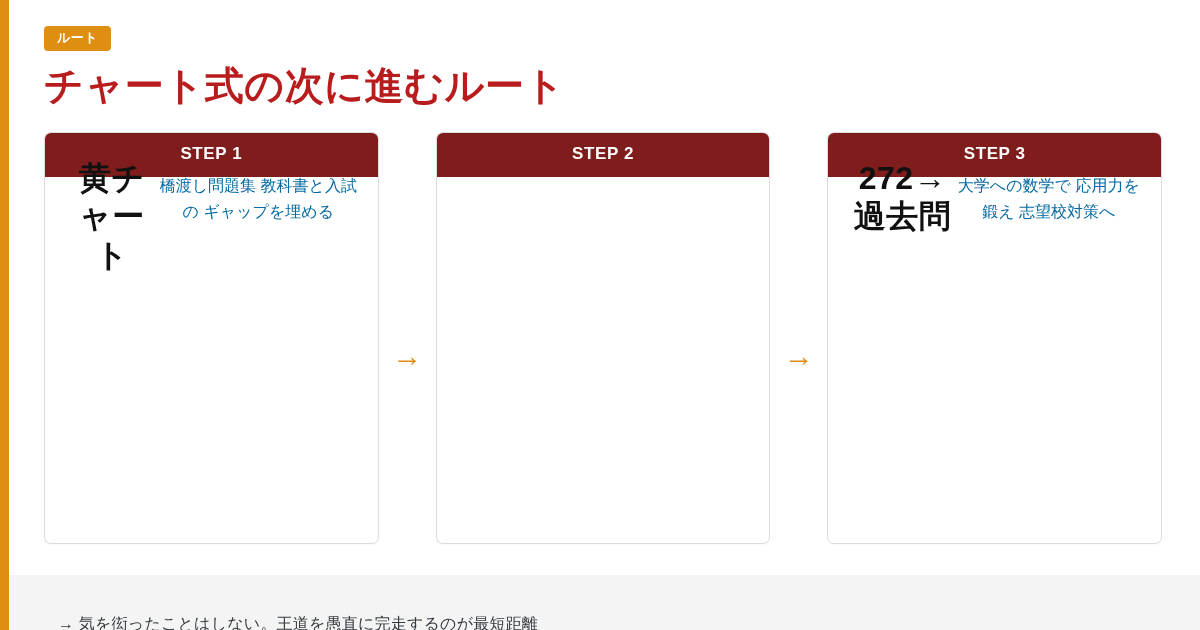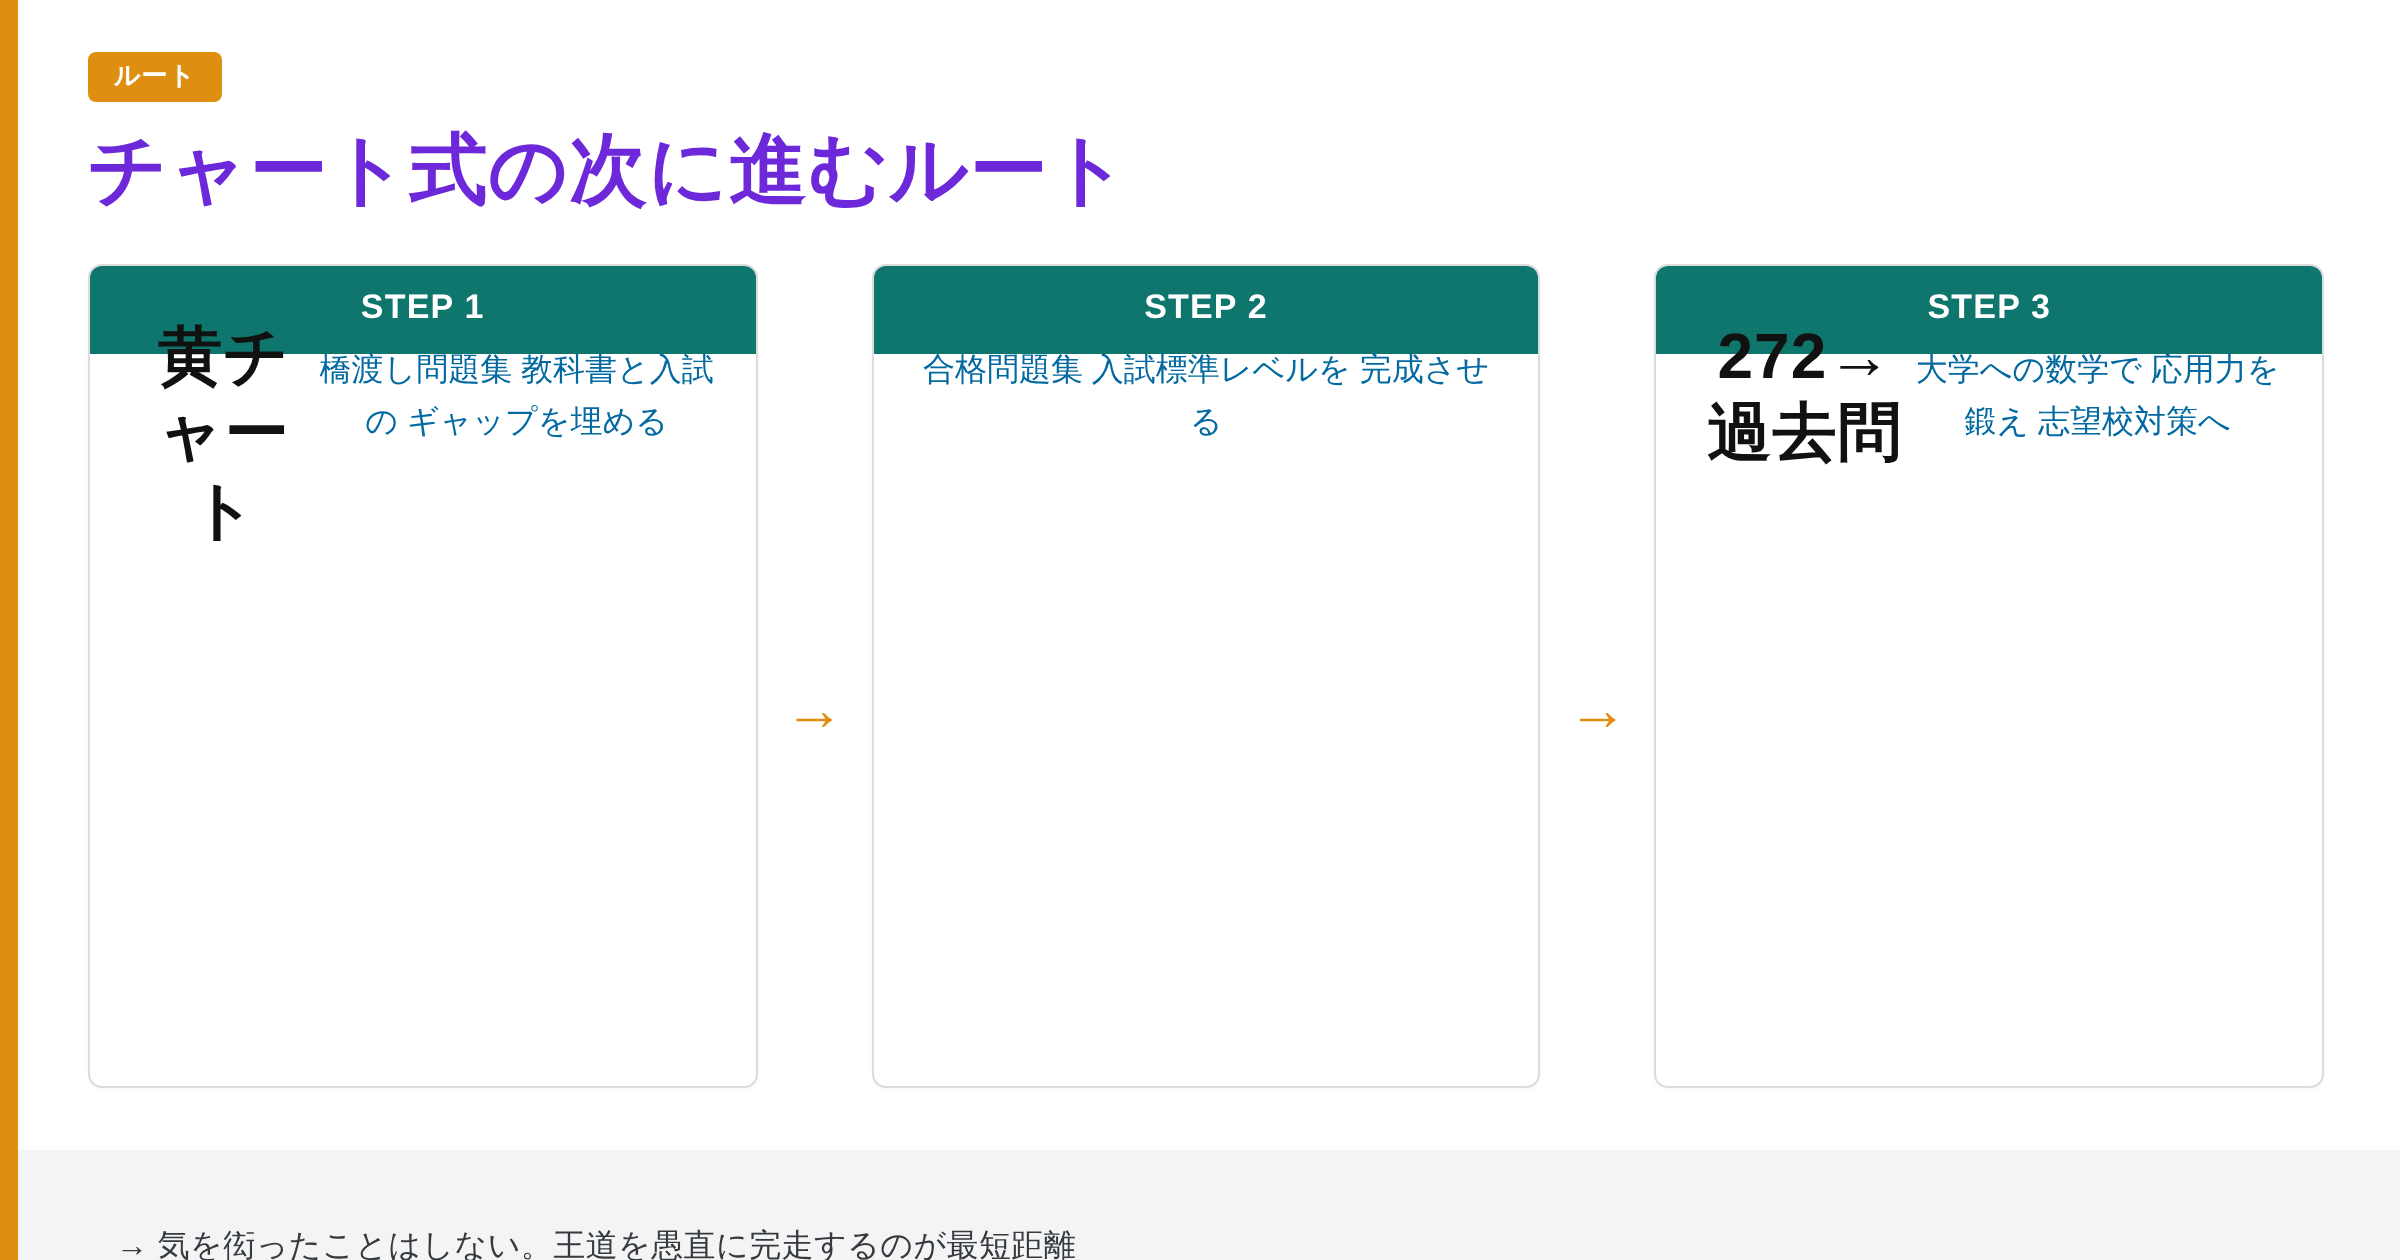--- a/index.html
+++ b/index.html
@@ -56,21 +56,21 @@
     padding: 5px 13px 6px;
     border-radius: 4px;
     line-height: 1.1;
   }
 
   .page-title {
     margin-top: 13px;
     font-size: 39px;
     font-weight: bold;
     letter-spacing: 0.5px;
-    color: #6d28d9;
+    color: #b91c1c;
     line-height: 1.15;
   }
 
   
   .steps-row {
     margin-top: 23px;
     display: flex;
     align-items: stretch;
     flex: 0 0 auto;
   }
@@ -82,21 +82,21 @@
     background: #ffffff;
     border: 1px solid #dcdcdc;
     border-radius: 7px;
     overflow: hidden;
     display: flex;
     flex-direction: column;
     box-shadow: 0 1px 2px rgba(0,0,0,0.03);
   }
 
   .step-header {
-    background: #0f766e;
+    background: #7f1d1d;
     color: #ffffff;
     font-size: 17px;
     font-weight: bold;
     letter-spacing: 0.6px;
     text-align: center;
     padding: 12px 0 13px;
     line-height: 1.1;
     flex: 0 0 auto;
   }
 
@@ -181,21 +181,20 @@
           <div class="step-name">黄チャート</div>
           <div class="step-desc">橋渡し問題集 教科書と入試の ギャップを埋める</div>
         </div>
       </div>
 
       <div class="step-connector">→</div>
 
       <div class="step-card">
         <div class="step-header">STEP 2</div>
         <div class="step-body">
-          <div class="step-desc">合格問題集 入試標準レベルを 完成させる</div>
         </div>
       </div>
 
       <div class="step-connector">→</div>
 
       <div class="step-card">
         <div class="step-header">STEP 3</div>
         <div class="step-body">
           <div class="step-name">272→過去問</div>
           <div class="step-desc">大学への数学で 応用力を鍛え 志望校対策へ</div>

